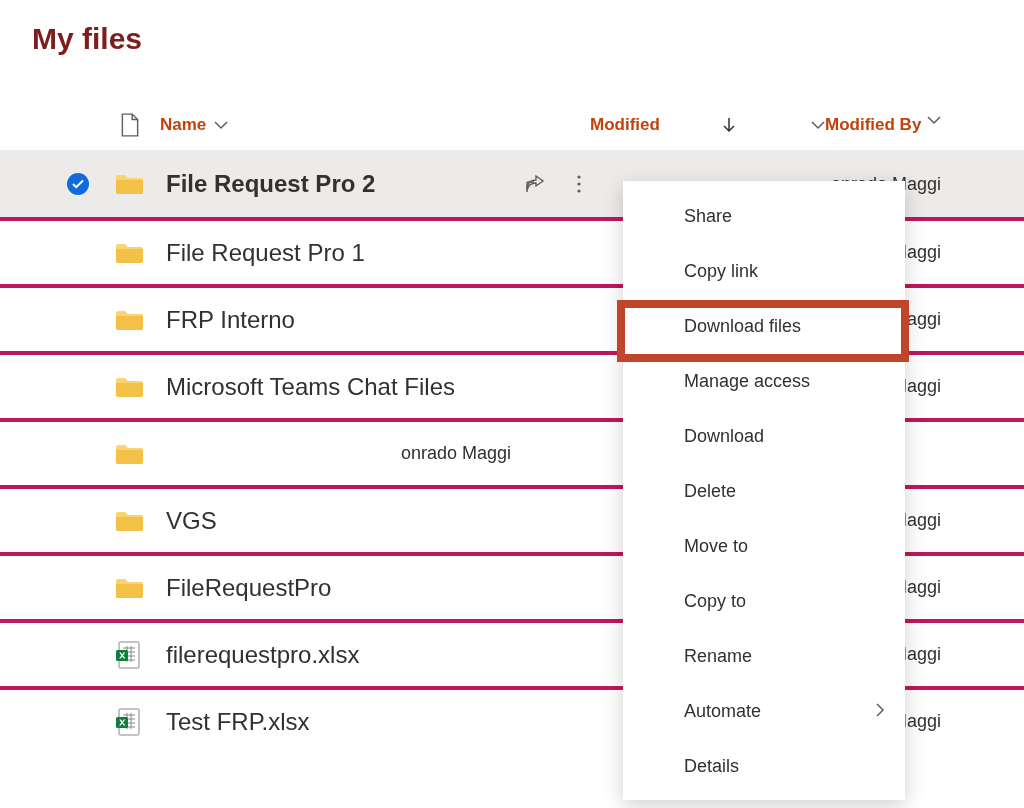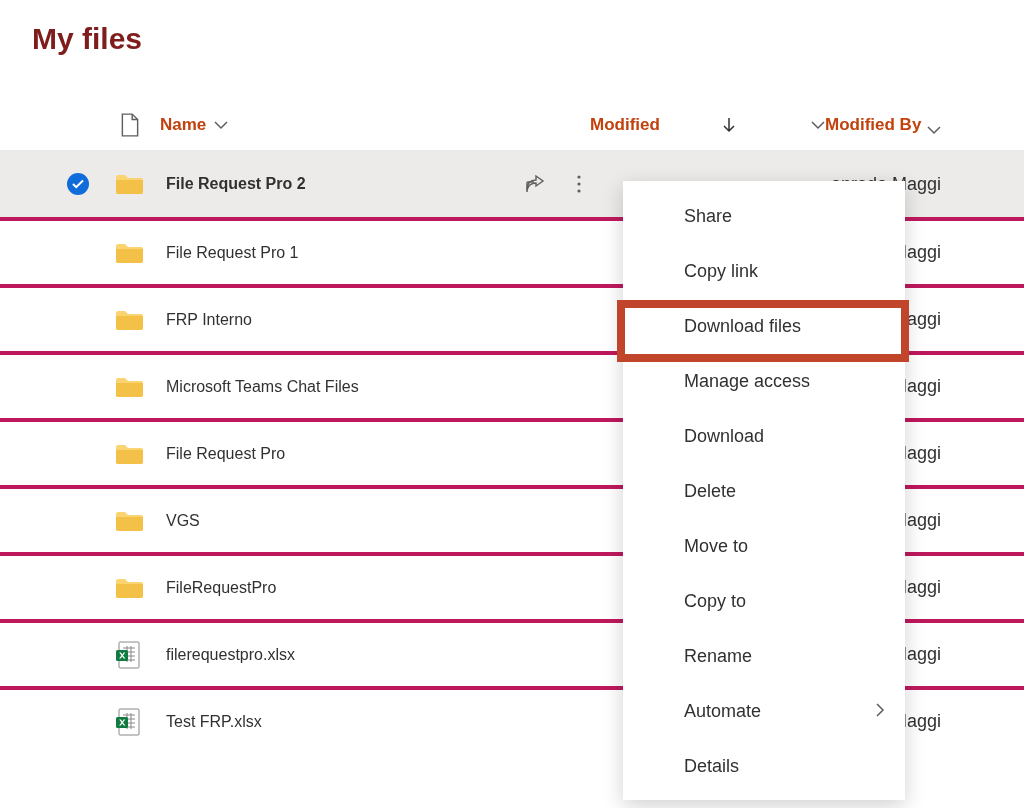--- a/index.html
+++ b/index.html
@@ -28,39 +28,39 @@
       padding-left: 44px;
       color: #c2410c;
       font-size: 17px;
       font-weight: 600;
       border-bottom: 1px solid transparent;
     }
     .col-check { width: 55px; display: flex; align-items: center; justify-content: center; }
     .col-icon { width: 61px; display: flex; align-items: center; justify-content: flex-start; padding-left: 10px;}
     .col-name { width: 430px; display: flex; align-items: center; }
     .col-modified { width: 235px; display: flex; align-items: center; padding-left: 0px; justify-content: space-between;}
-    .col-modifiedby { flex: 1; display: flex; align-items: flex-end; justify-content: flex-start; min-width: 0; overflow: hidden;}
+    .col-modifiedby { flex: 1; display: flex; align-items: flex-start; justify-content: flex-start; min-width: 0; overflow: hidden;}
     .header-row .col-icon { justify-content:center; padding-left: 0;}
     .header-row .col-icon svg { width: 20px; height: 24px; }
     .chev-down-sm { margin-left: 8px; display: inline-flex; }
     .arrow-down-sort { margin-left: 6px; display: inline-flex; }
     .row {
       display: flex;
       align-items: center;
       height: 67px;
       padding-left: 50px;
       border-top: 4px solid #be185d;
     }
     .row.selected {
       background: #edebe9;
       border-top: 1px solid #edebe9;
     }
     .folder-icon { width: 28px; height: 22px; }
     .file-name {
-      font-size: 16px;
+      font-size: 24px;
       color: #323130;
       font-weight: 400;
     }
     .row .col-name .actions {
       margin-left: auto;
       display: none;
       align-items: center;
       gap: 30px;
       padding-right: 14px;
     }
@@ -240,23 +240,20 @@
         <div class="col-modifiedby">
           <span class="modified-by-text">onrado Maggi</span>
         </div>
       </div>
       <div class="row">
         <div class="col-check"></div>
         <div class="col-icon">
           <svg class="folder-icon" viewBox="0 0 28 22">
             <use href="#folder-ico"></use>
           </svg>
-        </div>
-        <div class="col-name">
-          <span class="file-name">File Request Pro</span>
         </div>
         <div class="col-modified"></div>
         <div class="col-modifiedby">
           <span class="modified-by-text">onrado Maggi</span>
         </div>
       </div>
       <div class="row">
         <div class="col-check"></div>
         <div class="col-icon">
           <svg class="folder-icon" viewBox="0 0 28 22">

